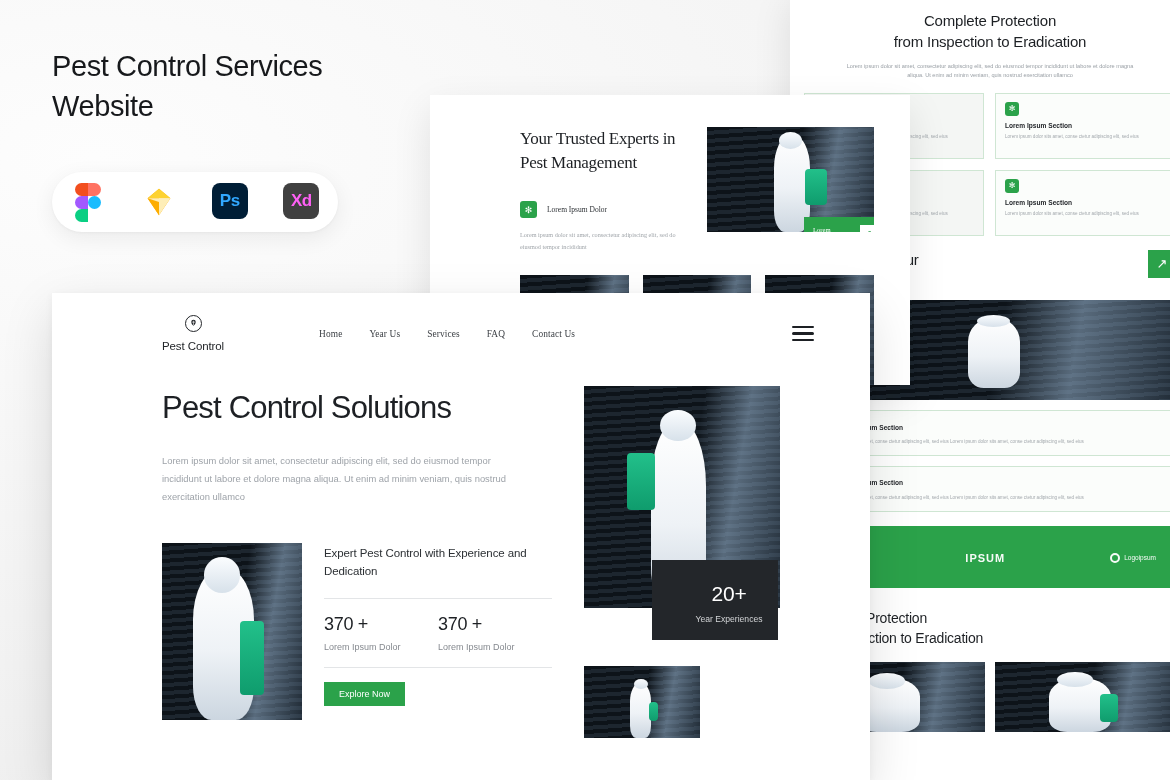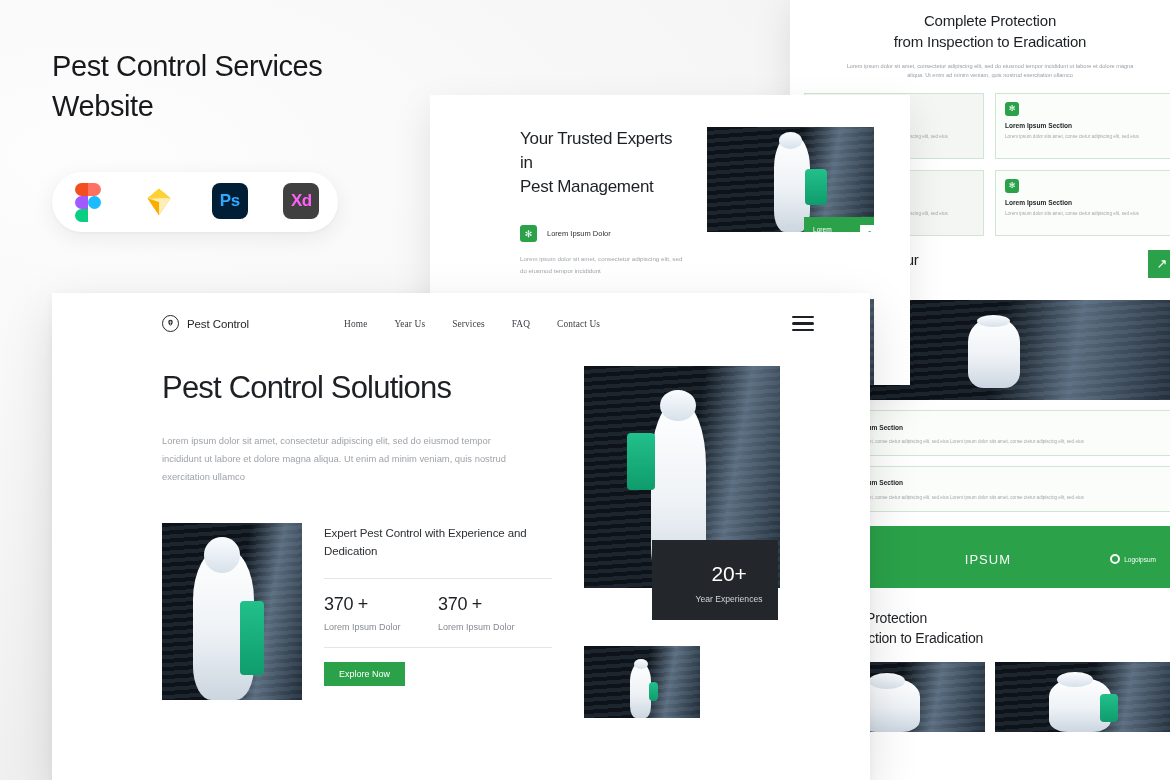--- a/index.html
+++ b/index.html
@@ -101,32 +101,32 @@
   .b-arrowbtn{ width:28px;height:28px;background:#2ba24a;color:#fff;display:flex;
                align-items:center;justify-content:center;font-size:13px;flex:0 0 auto;}
   .b-bigphoto{ height:100px; margin-top:10px; }
   .b-row { border:1px solid #cfe6d3; background:#fbfdfb; padding:9px 10px; margin-top:10px;}
   .b-rowhead{ display:flex; align-items:center; gap:7px;}
   .b-banner{ background:#2ba24a; color:#fff; height:62px; margin-top:14px;
              padding:9px 14px 0 14px;}
   .b-bt{ font-size:5.6px; opacity:.92; }
   .b-logos{ display:flex; align-items:center; justify-content:space-between;
             margin-top:11px; padding:0 6px;}
-  .b-logo{ font-size:13px; font-weight:400; letter-spacing:1px; opacity:.96;}
+  .b-logo{ font-size:11px; font-weight:700; letter-spacing:1px; opacity:.96;}
   .b-logo.small{ font-size:6.5px; font-weight:400; letter-spacing:0; display:flex;
                  align-items:center; gap:4px;}
   .b-ring{width:10px;height:10px;border-radius:50%;border:2px solid #fff;display:inline-block;}
   .b-foot{ padding:20px 14px 0 14px;}
   .b-h3{ font-size:14px; color:#1d2024; line-height:1.45; letter-spacing:-0.2px;}
   .b-photos{ display:flex; gap:10px; margin-top:14px; }
   .b-photos .photo{ flex:1; height:70px;}
 
   
   #mock-mid { left:430px; top:95px; width:480px; height:290px; }
-  .m-body{ padding:32px 36px 0 90px; display:flex; gap:21px;}
+  .m-body{ padding:32px 36px 0 90px; display:flex; gap:21px;font-family:Liberation Serif, serif;}
   .m-left{ width:196px; }
   .m-h1{ font-size:17px; color:#1d2024; line-height:1.42; letter-spacing:-0.3px;}
   .m-feat{ display:flex; align-items:center; gap:10px; margin-top:26px;}
   .m-fchip{ width:17px;height:17px;background:#2ba24a;border-radius:3px;color:#fff;
             display:flex;align-items:center;justify-content:center;font-size:9px;}
   .m-ft{ font-size:7.5px; color:#2c3034;}
   .m-p{ font-size:6.2px;color:#a0a5aa;line-height:1.9;margin-top:11px;}
   .m-photo{ width:198px;height:105px;position:relative;}
   .m-badge{ position:absolute; right:-12px; bottom:-30px; width:82px;height:45px;
             background:#2ba24a;color:#fff;padding:8px 9px;display:flex;
@@ -134,21 +134,21 @@
   .m-btext{ font-size:6.6px; line-height:1.6;}
   .m-bbtn{ width:17px;height:17px;background:#fff;color:#2ba24a;display:flex;
            align-items:center;justify-content:center;font-size:8px;}
   .m-strip{ display:flex; gap:14px; padding:22px 36px 0 90px;}
   .m-strip .photo{ height:130px; }
   .m-s1{ width:122px;} .m-s2{ width:122px;} .m-s3{ width:122px;}
 
   
   #mock-front { left:52px; top:293px; width:818px; height:487px; }
   .nav{ display:flex; align-items:center; padding:22px 56px 0 110px; }
-  .brand{ display:flex; align-items:center; gap:8px; }
+  .brand{ display:flex; align-items:center; gap:8px;flex-direction:column; }
   .brandmark{ width:17px;height:17px;border-radius:50%;border:1.6px solid #23262a;
               display:flex;align-items:center;justify-content:center;}
   .brandtext{ font-size:11.5px;color:#23262a;letter-spacing:-0.1px;}
   .navlinks{ display:flex; gap:27px; margin-left:95px;font-family:Liberation Serif, serif; }
   .navlink{ font-size:9.4px;color:#3b3f44;letter-spacing:0.1px;cursor:pointer;}
   .burger{ margin-left:auto; width:22px; display:flex; flex-direction:column; gap:4px;}
   .burger i{ display:block;height:2.2px;background:#1d2024;border-radius:2px;}
 
   .hero{ display:flex; padding:34px 0 0 110px; }
   .hero-l{ width:390px; }

